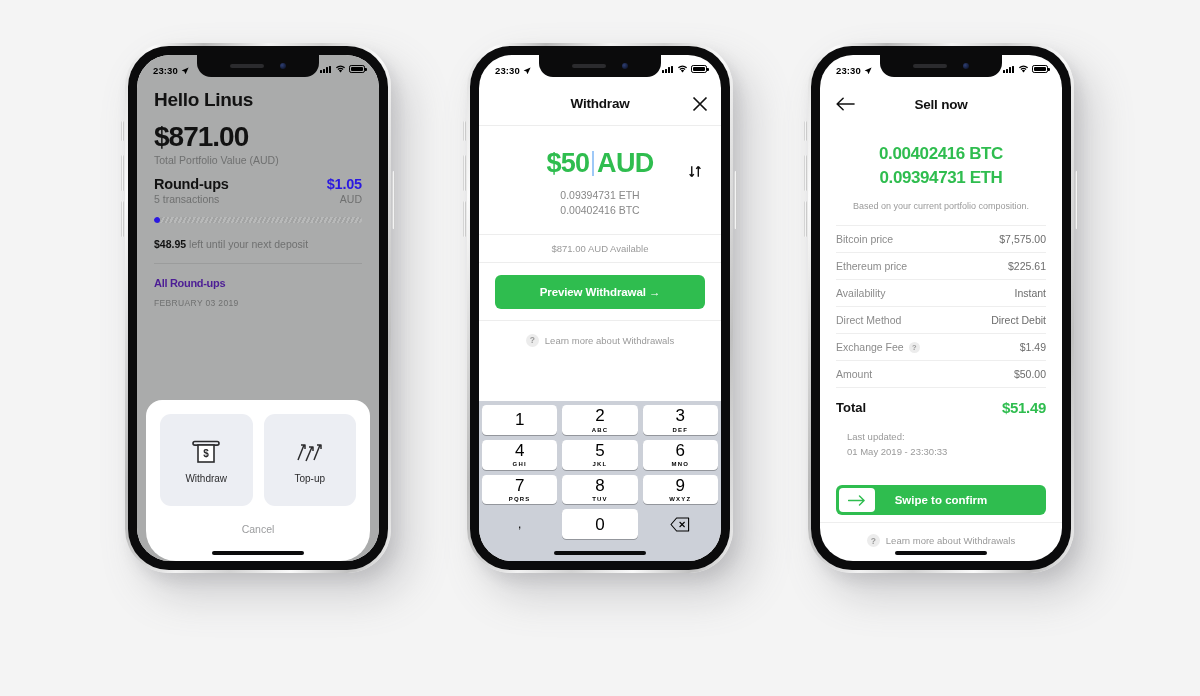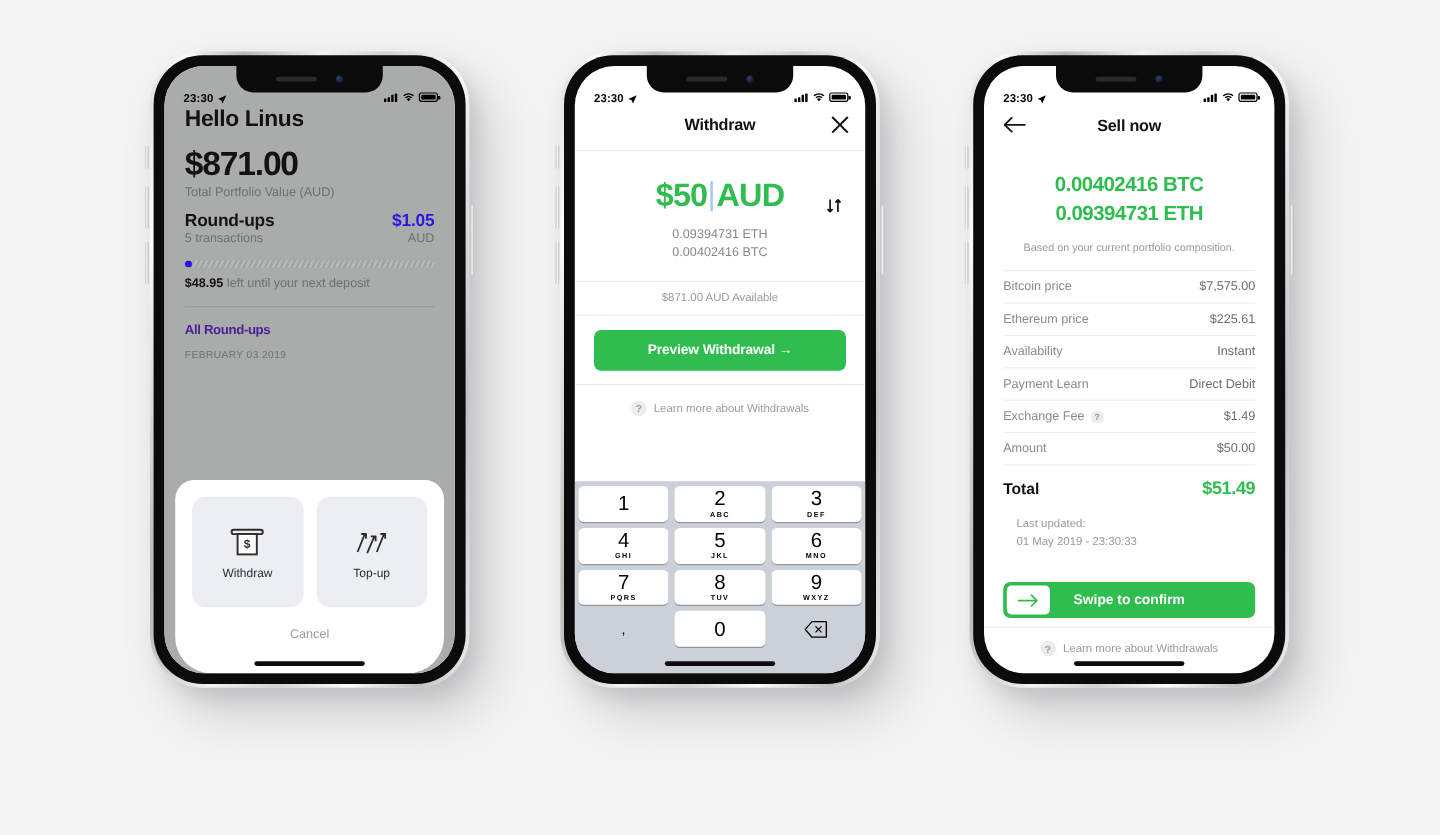--- a/index.html
+++ b/index.html
@@ -51,21 +51,21 @@
   }
   .btn-left  { left: -4px; width: 3px; }
   .btn-right { right: -4px; width: 3px; }
   .mute  { top: 78px;  height: 20px; }
   .volup { top: 112px; height: 36px; }
   .voldn { top: 158px; height: 36px; }
   .power { top: 128px; height: 58px; }
 
   
   .statusbar {
-    position: absolute; top: 16px; left: 0; right: 0;
+    position: absolute; top: 4px; left: 0; right: 0;
     height: 27px;
     display: flex; align-items: flex-start;
     justify-content: space-between;
     padding: 6px 14px 0 16px;
     font-size: 9.5px;
     font-weight: bold;
     color: #000;
     z-index: 6;
     letter-spacing: .1px;
   }
@@ -128,21 +128,21 @@
 
   .progress {
     margin-top: 12px; height: 6px; border-radius: 4px;
     background: repeating-linear-gradient(115deg,#b8b9b9 0 2px,#a2a3a3 2px 4px);
     position: relative; overflow: hidden;
   }
   .progress > span {
     position:absolute; left:0; top:0; bottom:0; width: 6px;
     background:#2a18e0; border-radius:4px;
   }
-  .deposit-note { font-size: 10.5px; color:#6f7070; margin-top: 7px; }
+  .deposit-note { font-size: 10.5px; color:#6f7070; margin-top: 15px; }
   .deposit-note b { color:#121212; font-weight:bold; }
 
   .divider-thick { height: 1px; background: #9b9c9c; margin: 13px 0 0 0; }
 
   .all-ru { font-size: 11px; font-weight: bold; color:#4c1d95; padding: 13px 17px 0; letter-spacing:-.3px; }
   .txn-date { font-size: 8.5px; color:#6f7070; letter-spacing:.35px; padding: 9px 17px 0; font-weight:500; }
   .txn { padding: 3px 17px 0; display:flex; justify-content: space-between; }
   .txn-l { max-width: 160px; }
   .txn-name { font-size: 12.5px; font-weight:bold; color:#121212; line-height:1.18; letter-spacing:-.2px;}
   .txn-tag { font-size: 9.5px; color:#d1105a; font-weight:bold; margin-top:2px; }
@@ -536,21 +536,21 @@
             </div>
             <div class="row">
               <span class="k">Ethereum price</span>
               <span class="v">$225.61</span>
             </div>
             <div class="row">
               <span class="k">Availability</span>
               <span class="v">Instant</span>
             </div>
             <div class="row">
-              <span class="k">Payment Learn</span>
+              <span class="k">Direct Method</span>
               <span class="v">Direct Debit</span>
             </div>
             <div class="row">
               <span class="k">Exchange Fee<span class="qmark" style="width:11px;height:11px;font-size:7.5px">?</span></span>
               <span class="v">$1.49</span>
             </div>
             <div class="row">
               <span class="k">Amount</span>
               <span class="v">$50.00</span>
             </div>

